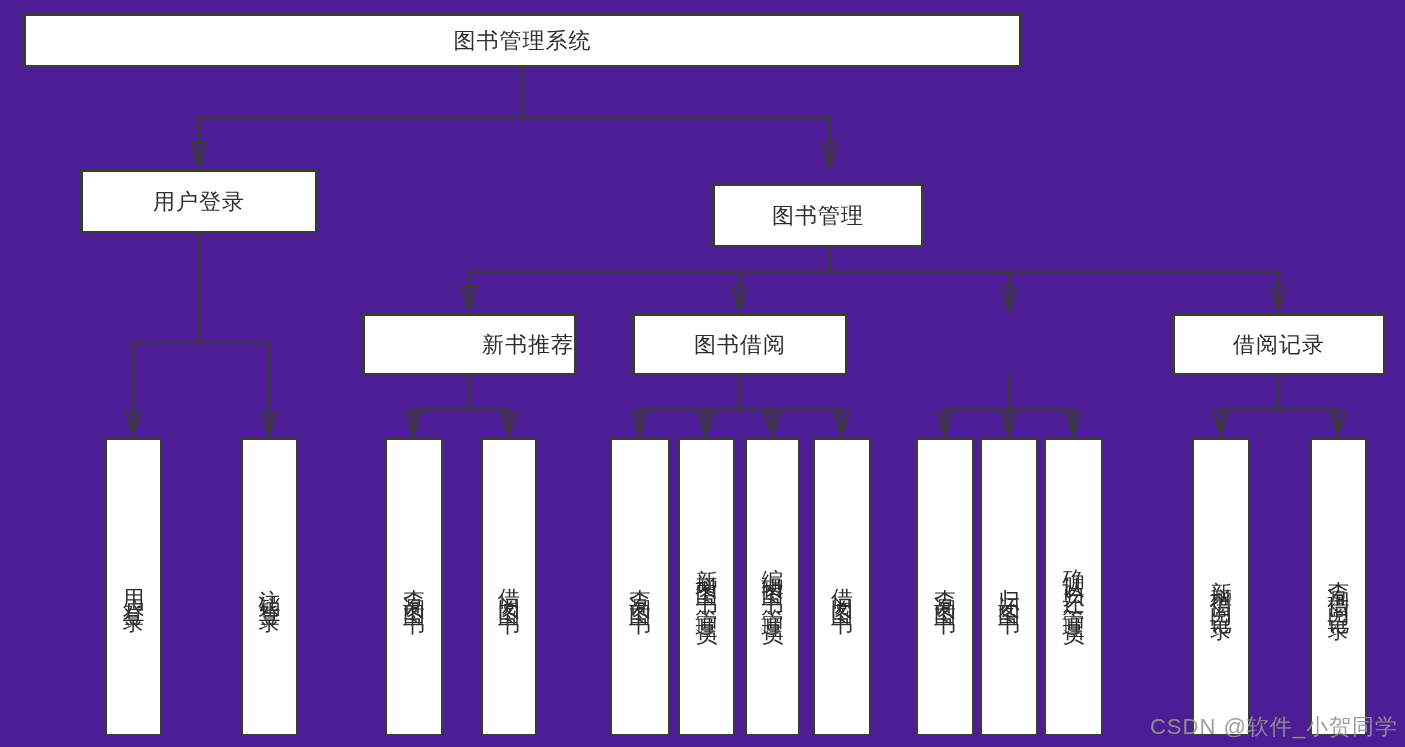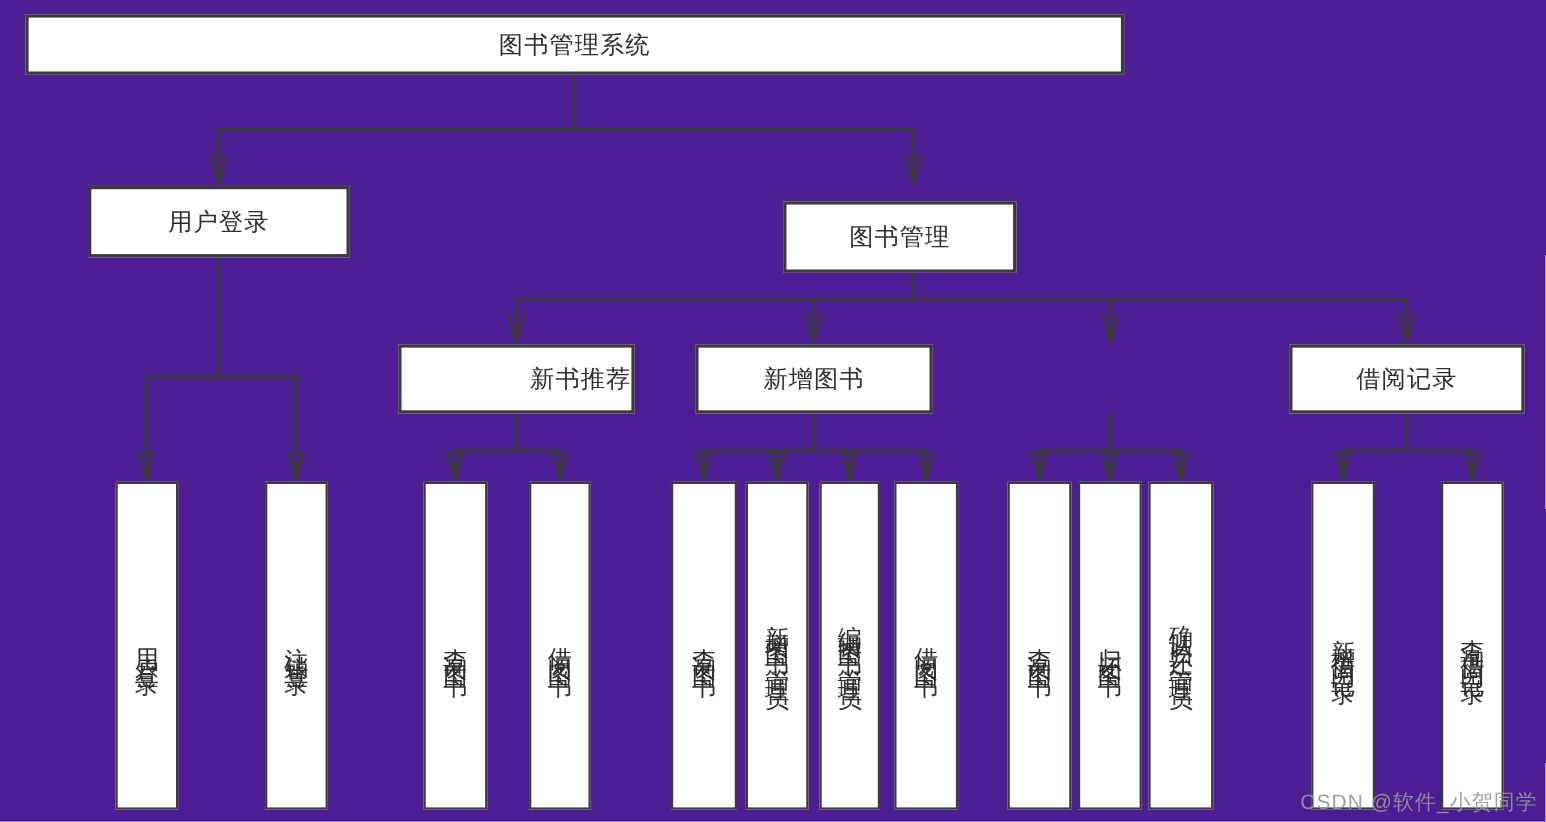--- a/index.html
+++ b/index.html
@@ -49,21 +49,21 @@
     text-orientation: mixed;
     font-size: 22px;
     line-height: 1;
     letter-spacing: 8px;
     white-space: nowrap;
   }
   .watermark {
     position: absolute;
     right: 7px;
     bottom: 5px;
-    font-size: 19px;
+    font-size: 22px;
     color: rgba(150, 150, 150, 0.92);
     letter-spacing: 1px;
     z-index: 5;
     white-space: nowrap;
   }
 </style>
 </head>
 <body>
 
 <div class="stage">
@@ -124,21 +124,21 @@
     <span>用户登录</span>
   </div>
   <div class="box hdr" style="left:712px; top:183px; width:212px; height:65px;">
     <span>图书管理</span>
   </div>
 
   <div class="box hdr" style="left:362px; top:313px; width:215px; height:63px;justify-content:flex-end;">
     <span>新书推荐</span>
   </div>
   <div class="box hdr" style="left:632px; top:313px; width:216px; height:63px;">
-    <span>新增图书</span>
+    <span>图书借阅</span>
   </div>
   <div class="box hdr" style="left:1172px; top:313px; width:214px; height:63px;">
     <span>借阅记录</span>
   </div>
 
   <div class="box leaf" style="left:105px; top:438px; width:57px; height:298px;">
     <span>用户登录</span>
   </div>
   <div class="box leaf" style="left:241px; top:438px; width:57px; height:298px;">
     <span>注销登录</span>

